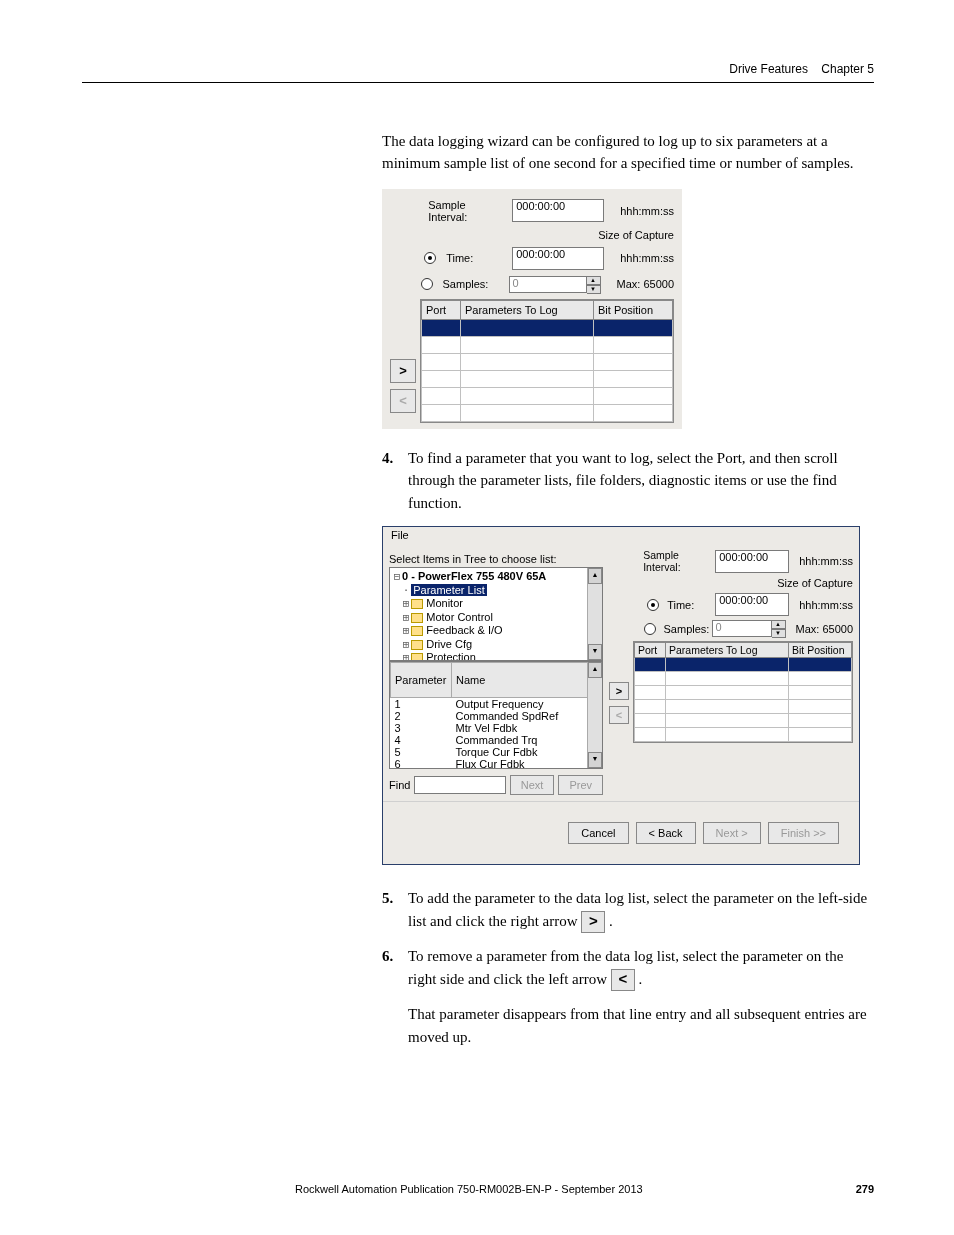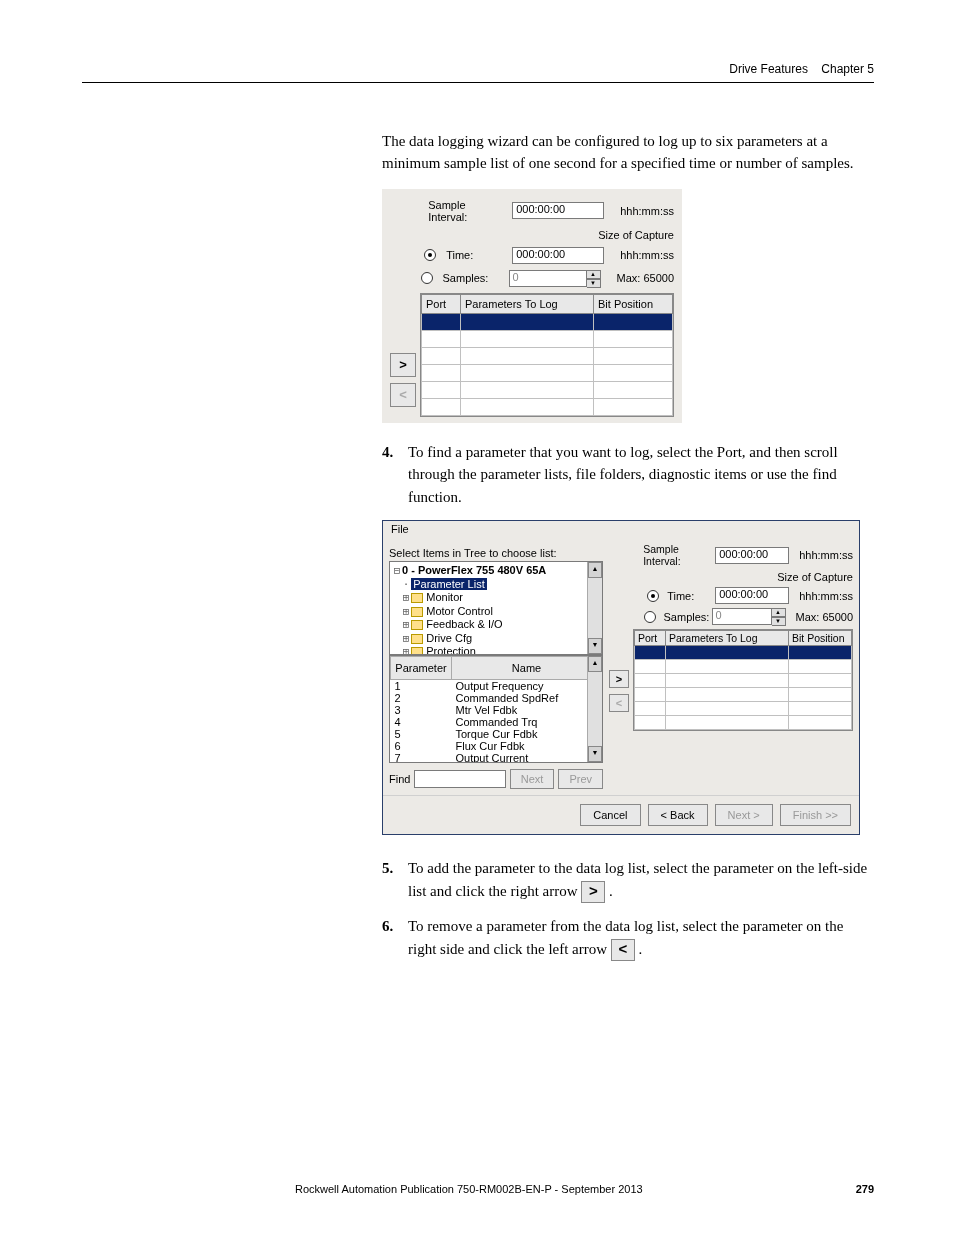--- a/index.html
+++ b/index.html
@@ -40,21 +40,21 @@
   
   .panel {
     font-family: "MS Sans Serif", Tahoma, Arial, sans-serif;
     font-size: 11px; color: #000;
     background: #eceae6; border: none;
   }
   .panel1 { width: 300px; margin: 0 0 18px 0; padding: 10px 8px 6px 8px; box-sizing:border-box; }
   .row { display: flex; align-items: center; margin-bottom: 6px; gap: 6px; justify-content: flex-end; }
   .lbl { width: 78px; }
   .txtbox {
-    background: #fff; border: 1px solid #7a7a7a; height: 17px;
+    background: #fff; border: 1px solid #7a7a7a; height: 23px;
     padding: 0 3px; box-sizing: border-box; font-size: 11px;
   }
   .txtbox.w1 { width: 92px; }
   .txtbox.w2 { width: 74px; }
   .radio-dot { width:10px; height:10px; border:1px solid #333; border-radius:50%; display:inline-flex; align-items:center; justify-content:center; margin-right:4px; background:#fff;}
   .radio-dot.sel::after { content:""; width:4px; height:4px; background:#000; border-radius:50%; }
   .spinner { width: 92px; height:17px; display:flex; }
   .spinner .sp-input { flex:1; background:#fff; border:1px solid #7a7a7a; font-size:11px; padding:0 3px; color:#888; box-sizing:border-box; height:100%; }
   .spinner .sp-btns { width:14px; display:flex; flex-direction:column; }
   .spinner .sp-btns div { flex:1; border:1px solid #7a7a7a; background:#e0e0e0; font-size:6px; text-align:center; line-height:7px; border-left:none; }
@@ -93,37 +93,37 @@
   .scroll-track { position:absolute; right:0; top:0; width:14px; height:100%; background:#e0e0e0; border-left:1px solid #aaa; display:flex; flex-direction:column; justify-content:space-between; }
   .scroll-btn { height:14px; background:#d4d4d4; border:1px solid #888; font-size:7px; text-align:center; line-height:11px; }
   .tree-line { white-space:nowrap; font-size:11px; line-height:12.5px; }
   .t-ico { display:inline-block; width:10px; text-align:center; color:#666; font-family:monospace;}
   .t-folder { display:inline-block; width:10px; height:8px; background:#ffe08a; border:1px solid #ba9a00; vertical-align:middle;}
   .t-sel { background:#0a246a; color:#fff; padding:0 2px;}
   .tree-root { font-weight:bold; }
   .sub-title { margin:4px 0 2px; font-size:11px; }
   .list-box { background:#fff; border:1px solid #7a7a7a; height:106px; position:relative; overflow:hidden;}
   .list-box table { border-collapse:collapse; width:100%; font-size:11px;}
-  .list-box th { background:#e8e8e8; border:1px solid #aaa; text-align:center; padding:4px 4px; font-weight:normal; height:14px;}
+  .list-box th { background:#e8e8e8; border:1px solid #aaa; text-align:left; padding:10px 4px; font-weight:normal; height:14px;}
   .list-box td { padding:0 4px; height:11px;}
   .find-row { display:flex; align-items:center; gap:4px; margin-top:6px;}
   .find-row .txtbox { flex:1; height:18px; }
   .wbtn { background:#e8e8e8; border:1px solid #888; height:20px; padding:0 10px; font-size:11px; }
   .wbtn.disabled { color:#999; }
 
   .rpanel { font-size:11px; }
   .rpanel .row { margin-bottom:4px; gap:4px; }
   .rpanel .lbl { width:68px; font-size:10.5px;}
   .rptable-wrap { display:flex; gap:4px; margin-top:4px; }
   .rptable-wrap .ptable-btns { padding-top:22px; }
   .rptable-wrap .pbtn { width:18px; height:16px; font-size:11px; }
   .rptable-wrap .ptable { font-size:10.5px; }
   .rptable-wrap th { font-size:10.5px; height:14px; padding:0 3px;}
   .rptable-wrap td { height:13px; }
-  .wiz-footer { text-align:right; padding:8px; border-top:1px solid #d0d0d0; }
+  .wiz-footer { text-align:right; padding:20px; border-top:1px solid #d0d0d0; }
   .wiz-footer .wbtn { margin-left:4px; padding:2px 12px; height:22px; }
 
   .footer {
     position:absolute; bottom:40px; left:82px; right:80px;
     display:flex; justify-content:space-between;
     font-family: Arial, sans-serif; font-size:11px;
   }
   .footer .pg { font-weight:bold; }
 </style>
 </head>
@@ -396,20 +396,21 @@
     </div>
 
     <div class="ol-item">
       <div class="ol-num">6.</div>
       <div class="ol-body">
         <span>To remove a parameter from the data log list, select the parameter on the right side and click the left arrow </span>
         <span class="inline-btn">&lt;</span>
         <span>.</span>
       </div>
     </div>
+    <div class="sub">That parameter disappears from that line entry and all subsequent entries are moved up.</div>
   </div>
 
   <div class="footer">
     <span></span>
     <span>Rockwell Automation Publication 750-RM002B-EN-P - September 2013</span>
     <span class="pg">279</span>
   </div>
 </div>
 
 </body></html>

